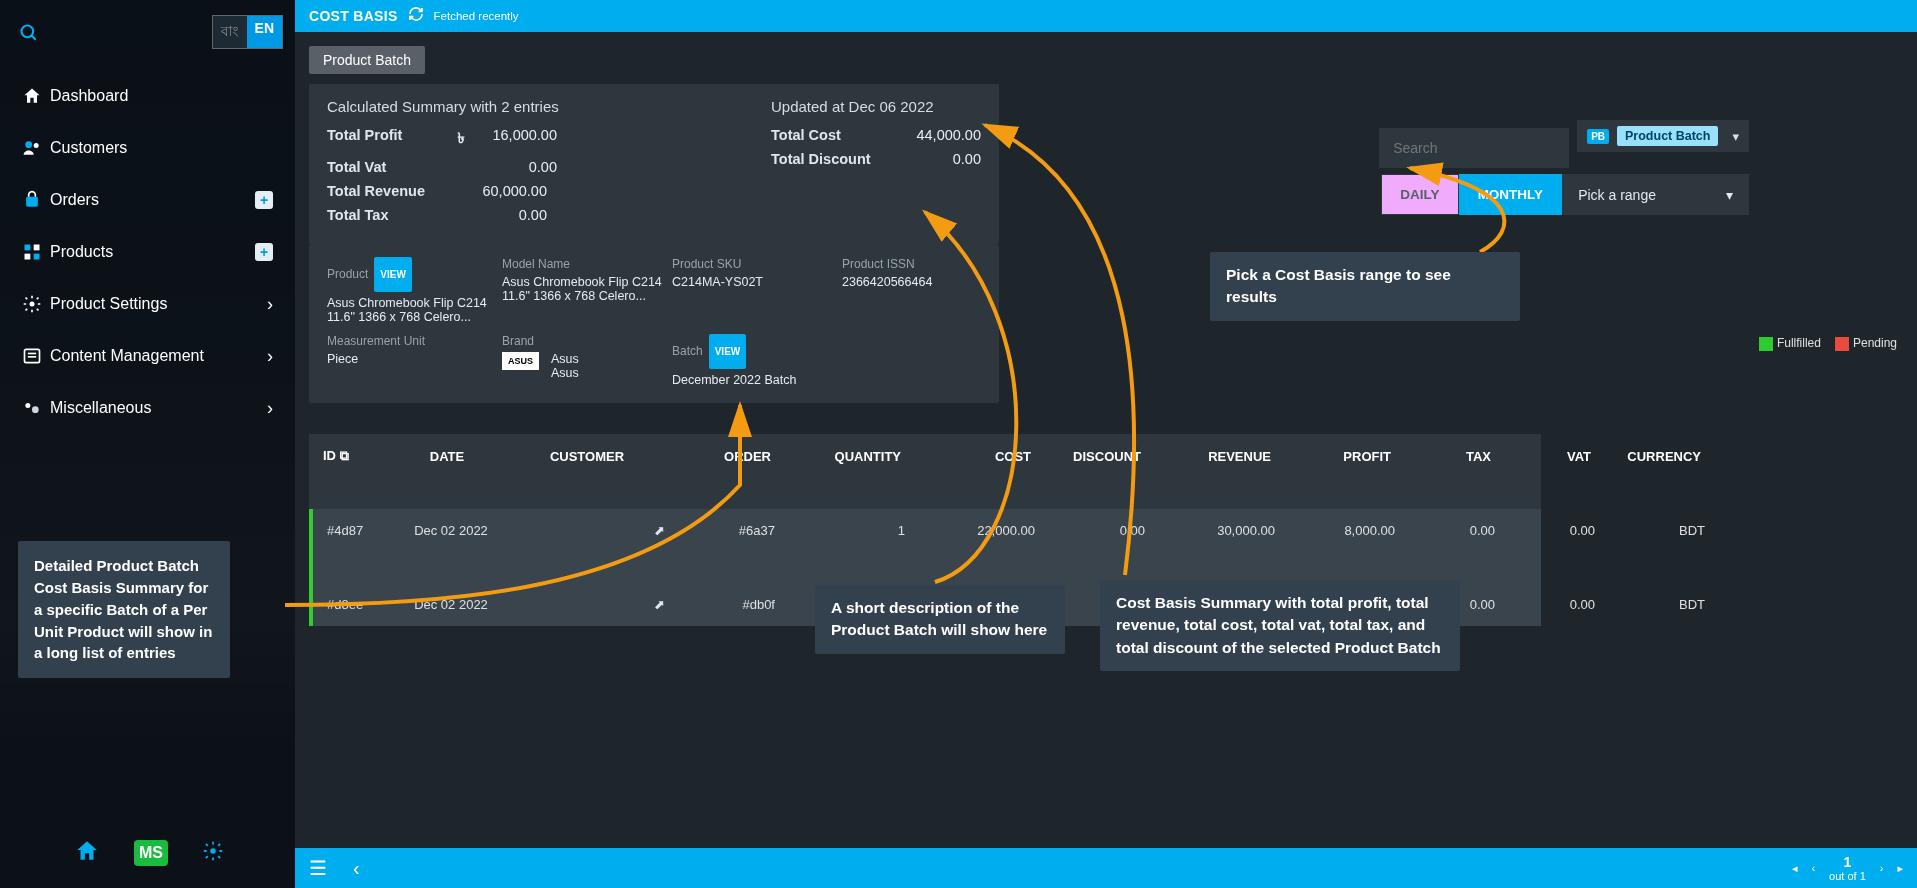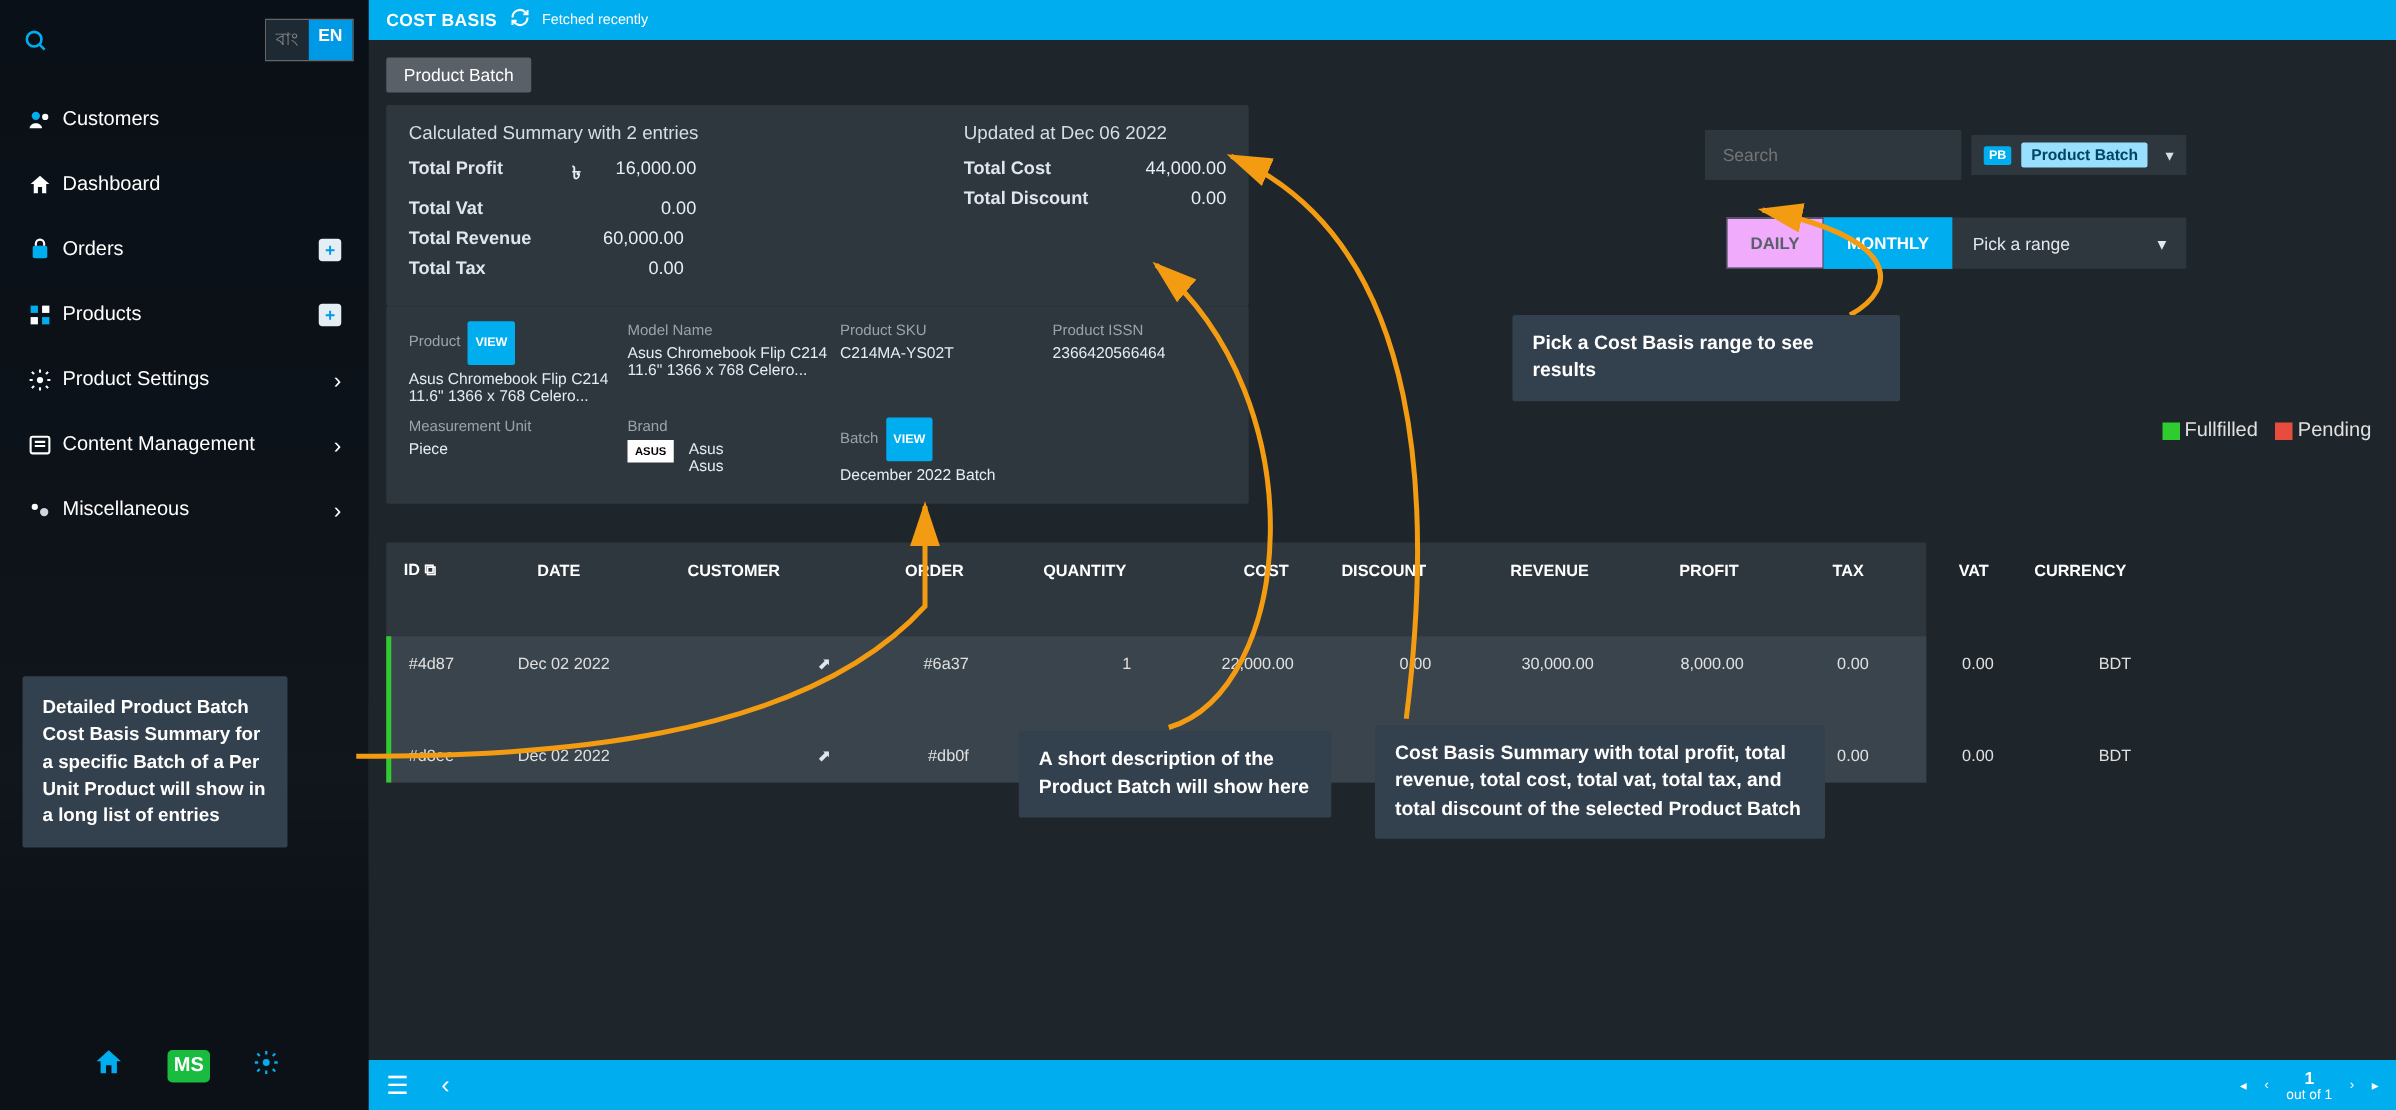--- a/index.html
+++ b/index.html
@@ -127,21 +127,21 @@
   display:inline-block; background:#fff; color:#000; font-weight:700;
   font-size:9px; padding:4px 6px; margin-right:6px;
 }
 .right-controls {
   position: absolute;
   top: 72px; right: 168px;
   display: flex; gap: 8px; align-items:center;
 }
 .search-box {
   background:#2e373e; color:#c7ced4;
-  border:none; padding: 12px 14px; width: 205px; font-size:14px;
+  border:none; padding: 12px 14px; width: 190px; font-size:14px;margin-top:24px;
 }
 .drop-pill {
   background:#2e373e; display:flex; align-items:center; gap:8px;
   padding: 6px 10px; font-size:13px;
 }
 .pb-badge { background:#00aeef; color:#fff; font-size:10px; font-weight:700; padding:2px 4px; border-radius:2px; }
 .pb-label { background:#99e0ff; color:#004466; padding:3px 8px; border-radius:2px; font-size:12.5px; font-weight:600; }
 .drop-caret { color:#dcdfe2; margin-left:6px; }
 .range-controls {
   position:absolute; top: 142px; right: 168px;
@@ -149,21 +149,21 @@
 }
 .range-controls .seg {
   padding: 12px 18px; font-size: 13.5px; font-weight:600;
   background:#f0abfc; color:#596068; border:1px solid #2e373e;
 }
 .range-controls .seg.active { background:#00aeef; color:#fff; border-color:#00aeef; }
 .range-controls .picker { background:#2e373e; color:#e3e8ec; padding:12px 16px; display:flex; align-items:center; gap:70px; font-size:14px;}
 
 .legend {
   position:absolute; top: 304px; right: 20px;
-  display:flex; gap:14px; align-items:center; font-size:16px;
+  display:flex; gap:14px; align-items:center; font-size:12px;
 }
 .legend .sq { width:14px; height:14px; display:inline-block; margin-right:4px; vertical-align:middle; }
 
 .table {
   margin-top: 28px;
   width: 1232px;
   background:#2e373e;
   font-size: 13px;
 }
 .thead, .trow {
@@ -229,35 +229,35 @@
         <line x1="20" y1="20" x2="15" y2="15"></line>
       </svg>
   </div>
   <div class="lang-switch">
     <span class="inactive">বাং</span>
     <span class="active">EN</span>
   </div>
   <div class="nav">
     <div class="nav-item">
       <span class="nicon">
+          <svg width="20" height="20" viewBox="0 0 24 24" fill="#fff">
+            <path d="M12 3l9 8h-3v9h-4v-6H10v6H6v-9H3z"></path>
+          </svg>
+        </span>
+      <span>Dashboard</span>
+    </div>
+    <div class="nav-item">
+      <span class="nicon">
           <svg width="20" height="20" viewBox="0 0 24 24" fill="#00aeef">
             <circle cx="8" cy="8" r="4"></circle>
             <circle cx="17" cy="9" r="3" fill="#fff"></circle>
             <path d="M2 20c0-3 3-5 6-5s6 2 6 5" fill="#fff"></path>
           </svg>
         </span>
       <span>Customers</span>
-    </div>
-    <div class="nav-item">
-      <span class="nicon">
-          <svg width="20" height="20" viewBox="0 0 24 24" fill="#fff">
-            <path d="M12 3l9 8h-3v9h-4v-6H10v6H6v-9H3z"></path>
-          </svg>
-        </span>
-      <span>Dashboard</span>
     </div>
     <div class="nav-item">
       <span class="nicon">
           <svg width="20" height="20" viewBox="0 0 24 24" fill="#00aeef">
             <rect x="5" y="8" width="14" height="12" rx="2"></rect>
             <path d="M8 8V6a4 4 0 018 0v2" fill="none" stroke="#fff" stroke-width="2"></path>
           </svg>
         </span>
       <span>Orders</span>
       <span class="plus">+</span>

